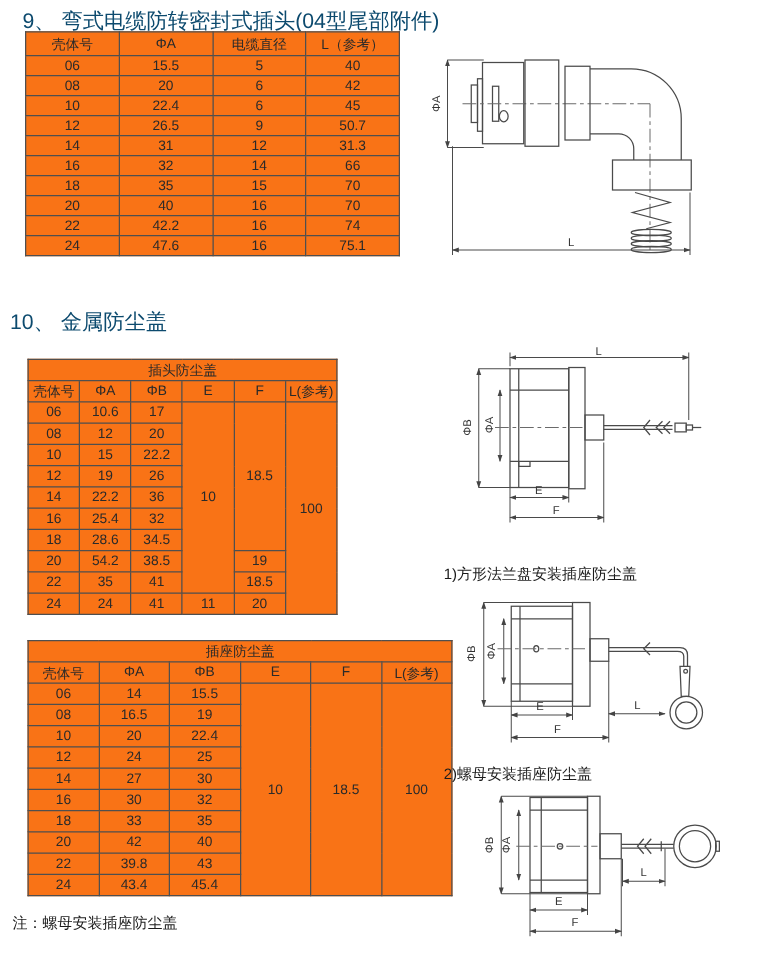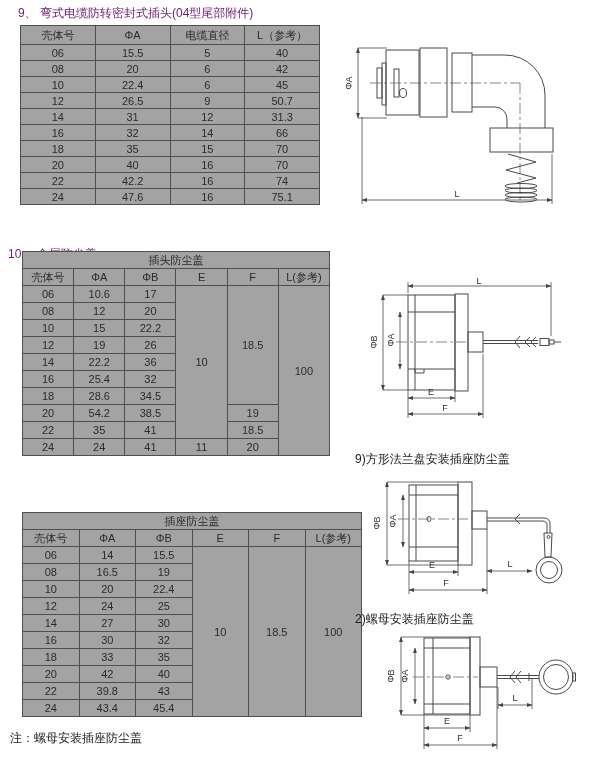--- a/index.html
+++ b/index.html
@@ -2,33 +2,33 @@
 <html><head>
 <meta charset="utf-8">
 <style>
   html,body{margin:0;padding:0}
   body{
     width:609px;height:769px;position:relative;overflow:hidden;
     background:#ffffff;color:#222;
     font-family:"Liberation Sans","DejaVu Sans",sans-serif;
   }
   .abs{position:absolute}
-  .sec-title{font-size:12px;color:#701a75;white-space:nowrap}
+  .sec-title{font-size:17px;color:#0c4a6e;white-space:nowrap}
   .note{font-size:12px;color:#1b1b1b;white-space:nowrap}
   .cap{font-size:12px;color:#1b1b1b;white-space:nowrap}
-  table.t{border-collapse:collapse;table-layout:fixed;position:absolute;background:#a3a3a3}
+  table.t{border-collapse:collapse;table-layout:fixed;position:absolute;background:#f97316}
   .t th,.t td{
     border:1px solid #4f4f4f;font-size:11px;font-weight:normal;
     text-align:center;vertical-align:middle;padding:0;
     white-space:nowrap;overflow:hidden;color:#2a2a2a;
   }
   .t1{left:20px;top:25px;width:300px}
   .t1 th{height:18px}
   .t1 td{height:15px}
-  .t2{left:22px;top:251px;width:308px}
+  .t2{left:22px;top:287px;width:248px}
   .t3{left:22px;top:512px;width:340px}
   .t2 th,.t3 th{height:16px}
   .t2 td,.t3 td{height:16px}
   svg.diag{position:absolute;overflow:visible}
   svg.diag text{font-size:9px;fill:#333;font-family:"Liberation Sans","DejaVu Sans",sans-serif}
   svg.diag .st{stroke:#4a4a4a;fill:none;stroke-width:1}
   svg.diag .cl{stroke:#6a6a6a;fill:none;stroke-width:0.8;stroke-dasharray:11 3 3 3}
   svg.diag .dim{stroke:#4a4a4a;fill:none;stroke-width:0.8}
 </style>
 </head>
@@ -372,21 +372,21 @@
     <line class="dim" x1="87" y1="113" x2="87" y2="124"></line>
     <text text-anchor="middle" x="63" y="117">E</text>
   </g>
   <g>
     <line class="dim" x1="40" y1="136" x2="115" y2="136" marker-start="url(#ar2)" marker-end="url(#ar2)"></line>
     <line class="dim" x1="115" y1="76" x2="115" y2="140"></line>
     <text text-anchor="middle" x="77" y="133">F</text>
   </g>
 </svg>
 
-<div class="abs cap" style="left:355px;top:451px">9)方形法兰盘安装插座防尘盖</div>
+<div class="abs cap" style="left:355px;top:451px">1)方形法兰盘安装插座防尘盖</div>
 
 <svg class="diag" style="left:368px;top:475px" width="241" height="132" viewBox="0 0 241 132">
   <defs>
     <marker id="ar3" viewBox="0 0 10 10" refX="9" refY="5" markerWidth="7" markerHeight="7" orient="auto-start-reverse">
       <path d="M0 1.5 L10 5 L0 8.5 Z" fill="#444"></path>
     </marker>
     <pattern id="kn3" width="2.6" height="4" patternUnits="userSpaceOnUse">
       <rect width="2.6" height="4" fill="#fff"></rect>
       <path d="M1 0 V4" stroke="#5a5a5a" stroke-width="0.9"></path>
     </pattern>

